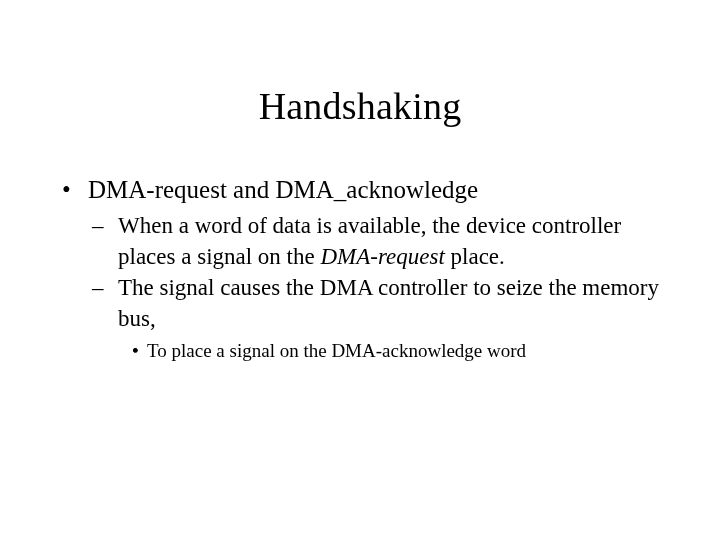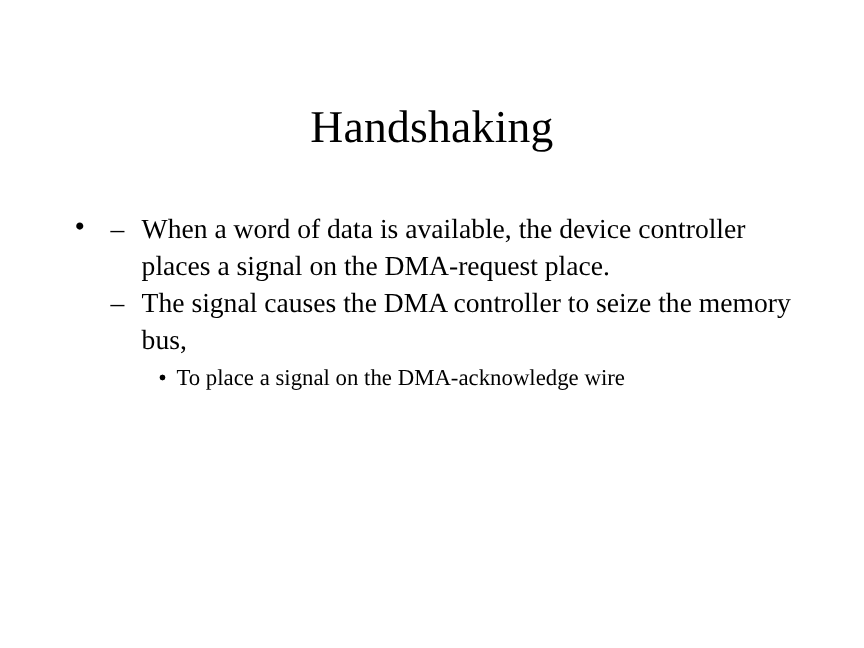--- a/index.html
+++ b/index.html
@@ -98,38 +98,39 @@
     width: 570px;
   }
   .lvl3 > .bullet-mark {
     position: absolute;
     left: 76px;
     top: 0;
     font-size: 19px;
     line-height: 26px;
   }
 
-  .ital { }
+  .ital { font-style: italic; }
 
   
   .w-l2a { max-width: 520px; }
   .w-l2b { max-width: 560px; }
   .w-l3a { max-width: 536px; }
 </style>
 </head>
 <body>
 
 <div class="slide">
 
   <div class="slide-title">Handshaking</div>
 
   <div class="body-block">
 
     <div class="lvl1">
       <span class="bullet-mark">•</span>
+      <span class="text">DMA-request and DMA_acknowledge</span>
     </div>
 
     <div class="lvl2-group">
 
       <div class="lvl2 w-l2a">
         <span class="bullet-mark">–</span><span class="text">When a word of data is available, the device controller places a signal on the </span><span class="text ital">DMA-request</span><span class="text"> place.</span>
       </div>
 
       <div class="lvl2 w-l2b">
         <span class="bullet-mark">–</span><span class="text">The signal causes the DMA controller to seize the memory bus,</span>
@@ -137,19 +138,19 @@
 
     </div>
 
     <div class="lvl3-group">
 
       <div class="lvl3 w-l3a">
         <span class="bullet-mark">•</span>
       </div>
 
       <div class="lvl3">
-        <span class="bullet-mark">•</span><span class="text">To place a signal on the DMA-acknowledge wire</span>
+        <span class="bullet-mark">•</span><span class="text">To place a signal on the DMA-acknowledge word</span>
       </div>
 
     </div>
 
   </div>
 </div>
 
 </body></html>

